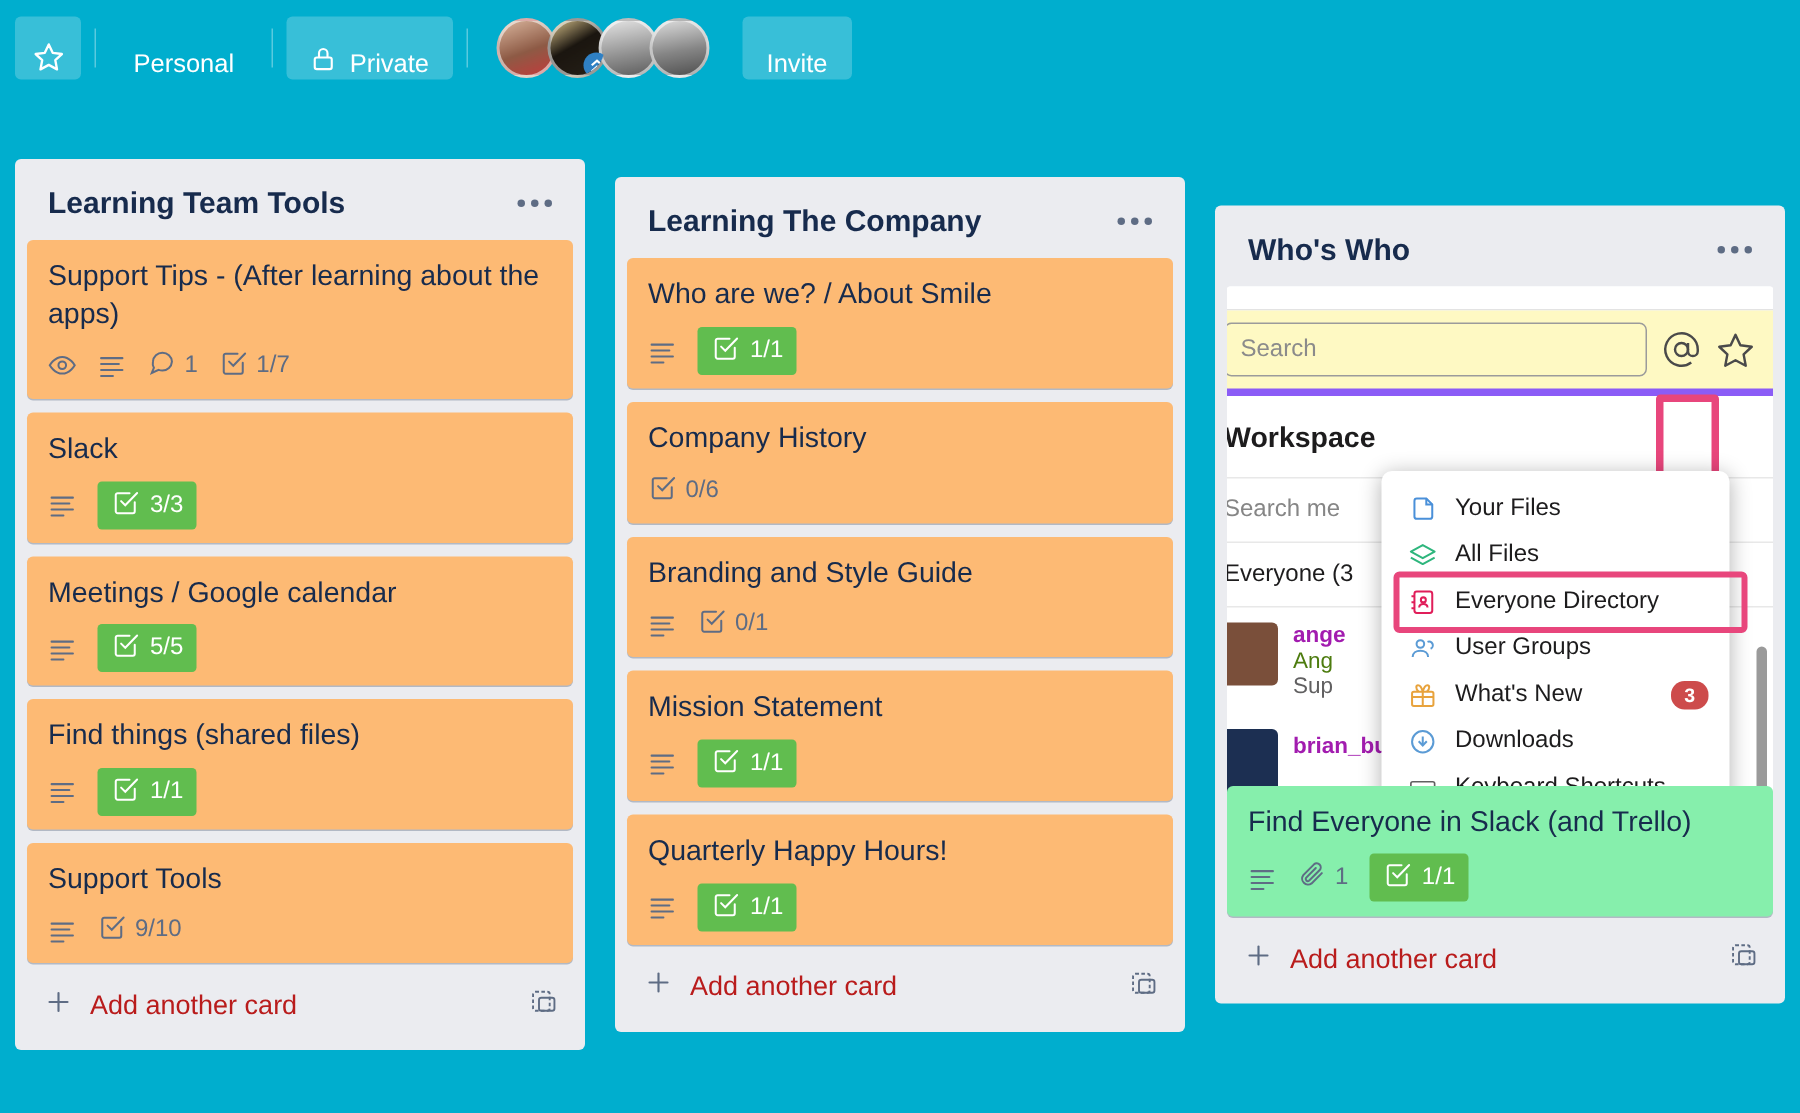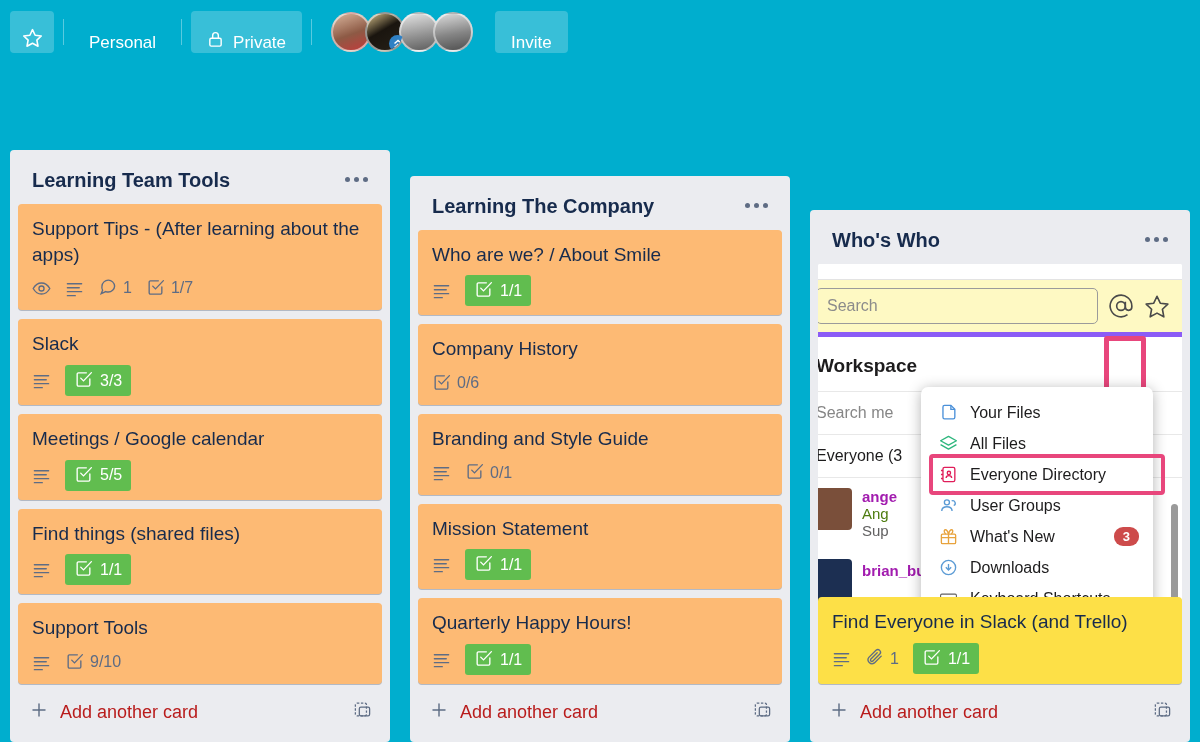--- a/index.html
+++ b/index.html
@@ -36,21 +36,21 @@
   .av-badge {
     position: absolute; right: -3px; bottom: -2px;
     width: 17px; height: 17px; border-radius: 50%;
     background: #2f80c4; color: #fff; font-size: 10px;
     display: flex; align-items: center; justify-content: center;
     z-index: 5;
   }
   #invite-btn { margin-left: 24px; }
   
   #board {
-    display: flex; align-items: flex-end;
+    display: flex; align-items: center;
     gap: 20px; padding: 0 10px;
     height: 678px;
   }
   .list {
     width: 386px; background: #ebecf0;
     border-radius: 4px; padding: 8px 8px 4px 8px;
     display: flex; flex-direction: column;
     max-height: 612px;
   }
   .list-header {
@@ -156,21 +156,21 @@
   }
   .hl-dots {
     position: absolute; left: 286px; top: 72px;
     width: 42px; height: 70px;
     border: 5px solid #e8467c; border-radius: 3px;
     z-index: 25; pointer-events: none;
   }
   
   .overlay-card {
     position: relative; z-index: 40; margin-top: -47px;
-    background: #fde047; border-radius: 4px;
+    background: #86efac; border-radius: 4px;
     box-shadow: 0 1px 0 rgba(9,30,66,0.25);
     padding: 12px 12px 10px 14px;
   }
 </style>
 </head>
 <body>
 
 <div id="topbar">
   <div class="hdr-btn hdr-star">
     <span>

